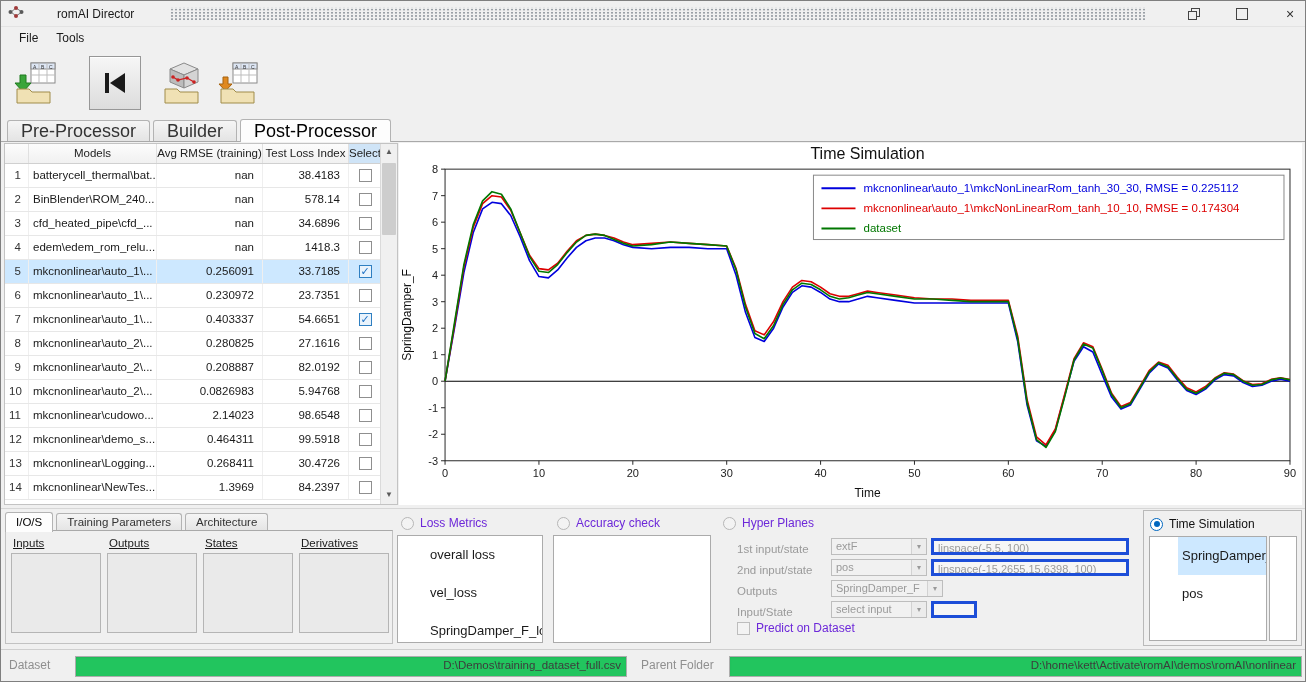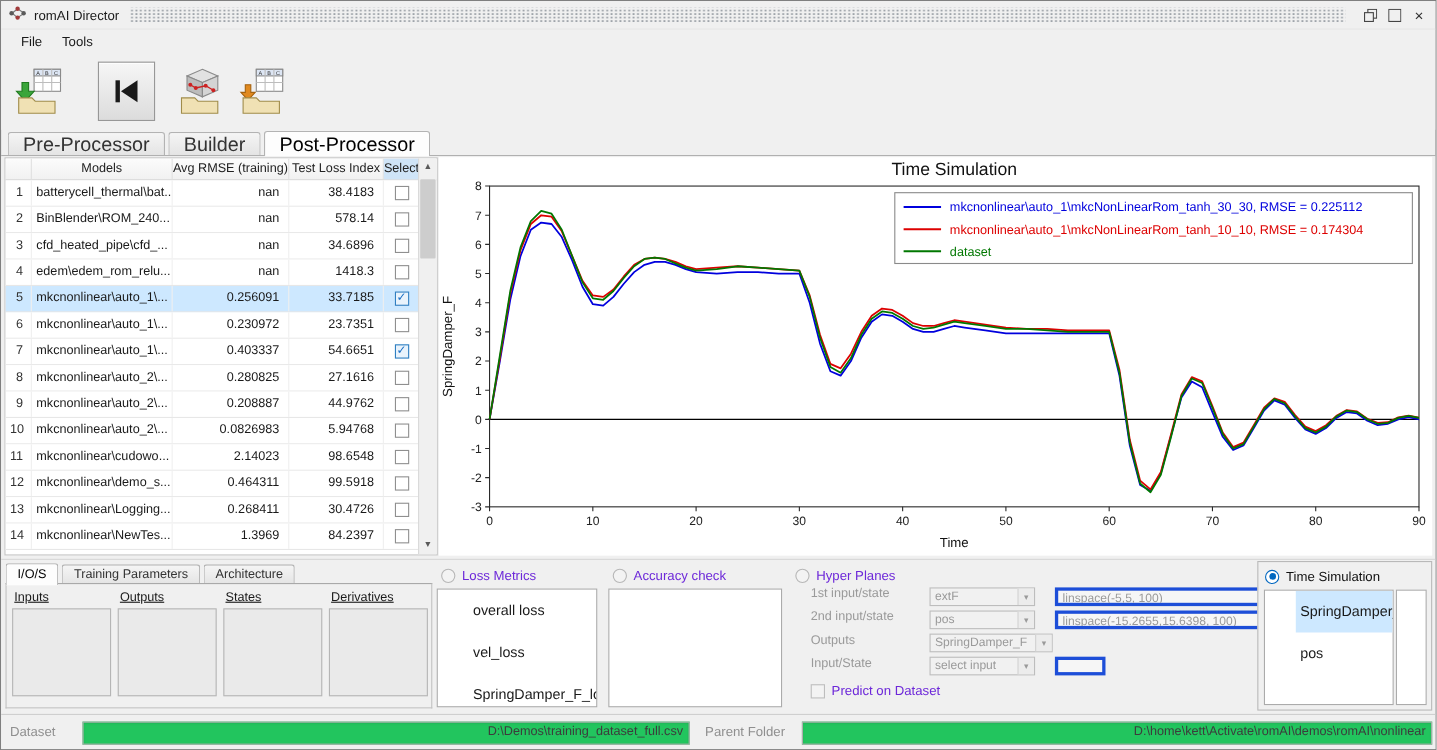--- a/index.html
+++ b/index.html
@@ -1,20 +1,20 @@
 <!DOCTYPE html>
 <html><head>
 <meta charset="utf-8">
 <style>
   html,body{margin:0;padding:0;background:#c9c9c9;font-family:"Liberation Sans","DejaVu Sans",sans-serif;font-size:12px;color:#1a1a1a;}
   *{box-sizing:border-box;}
   .window{position:relative;width:1306px;height:682px;background:#f0f0f0;border:1px solid #7f7f7f;overflow:hidden;}
 
   
-  .titlebar{position:absolute;top:0;left:0;right:0;height:26px;display:flex;align-items:center;padding:0 6px;background:#f0f0f0;border-bottom:1px solid #e3e3e3;}
+  .titlebar{position:absolute;top:0;left:0;right:0;height:26px;display:flex;align-items:center;padding:0 6px;background:#f0f0f0;border-bottom:1px solid #e3e3e3;gap:26px;}
   .titlebar .app-title{margin-left:6px;font-size:12px;color:#1a1a1a;white-space:nowrap;}
   .title-dots{flex:1;height:13px;margin:0 10px;background-image:radial-gradient(circle,#9aa0a6 0.8px,transparent 1px);background-size:4px 3.2px;background-position:0 1px;}
   .winbtn{width:18px;height:18px;display:flex;align-items:center;justify-content:center;margin-left:4px;color:#333;}
   .winbtn svg{display:block;}
   .close-x{font-size:14px;line-height:14px;color:#333;}
 
   
   .menubar{position:absolute;top:26px;left:0;right:0;height:21px;display:flex;align-items:center;gap:2px;padding:0 10px;background:#f0f0f0;}
   .menu-item{padding:2px 8px;cursor:default;}
 
@@ -70,21 +70,21 @@
   .radio.on{border-color:#0067c0;}
   .radio.on::after{content:'';position:absolute;inset:2.5px;border-radius:50%;background:#0067c0;}
   .grp-label{font-size:12px;color:#6d28d9;}
   .grp-label.on{color:#111;}
 
   .listbox{position:absolute;background:#fff;border:1px solid #ababab;overflow:hidden;}
   .litem{font-size:13px;line-height:16px;padding:11px 4px;white-space:nowrap;margin-left:28px;}
   .litem.sel{background:#cde8ff;}
 
   .hyper-rows{position:absolute;left:736px;top:25px;}
-  .hyper-row{display:flex;align-items:flex-start;height:21px;gap:18px;}
+  .hyper-row{display:flex;align-items:flex-end;height:21px;gap:4px;}
   .hyper-label{width:90px;font-size:11.5px;color:#9a9a9a;white-space:nowrap;}
   .dd{display:inline-flex;align-items:stretch;width:96px;height:17px;border:1px solid #bdbdbd;background:#f1f1f1;color:#9a9a9a;font-size:11px;}
   .dd .txt{flex:1;padding:0 4px;line-height:15px;overflow:hidden;white-space:nowrap;}
   .dd .arr{width:15px;border-left:1px solid #d2d2d2;text-align:center;font-size:8px;line-height:15px;color:#9a9a9a;background:#ececec;}
   .hr2 .dd{width:112px;}
   .tfield{height:17px;line-height:15px;border:3px solid #1d4ed8;background:#f6f6f6;color:#9a9a9a;font-size:11px;padding:0 4px;width:198px;overflow:hidden;white-space:nowrap;}
   .hr3 .tfield{width:46px;}
   .hyper-check{position:absolute;left:736px;top:112px;display:flex;align-items:center;gap:6px;}
   .hyper-check .checkbox{border-color:#bdbdbd;background:#f3f3f3;}
 
@@ -272,21 +272,21 @@
             <div class="tcell c-rmse">0.280825</div>
             <div class="tcell c-loss">27.1616</div>
             <div class="tcell c-check">
               <span class="checkbox"></span>
             </div>
           </div>
           <div class="trow">
             <div class="tcell c-num">9</div>
             <div class="tcell c-model">mkcnonlinear\auto_2\...</div>
             <div class="tcell c-rmse">0.208887</div>
-            <div class="tcell c-loss">44.9762</div>
+            <div class="tcell c-loss">82.0192</div>
             <div class="tcell c-check">
               <span class="checkbox"></span>
             </div>
           </div>
           <div class="trow">
             <div class="tcell c-num">10</div>
             <div class="tcell c-model">mkcnonlinear\auto_2\...</div>
             <div class="tcell c-rmse">0.0826983</div>
             <div class="tcell c-loss">5.94768</div>
             <div class="tcell c-check">

